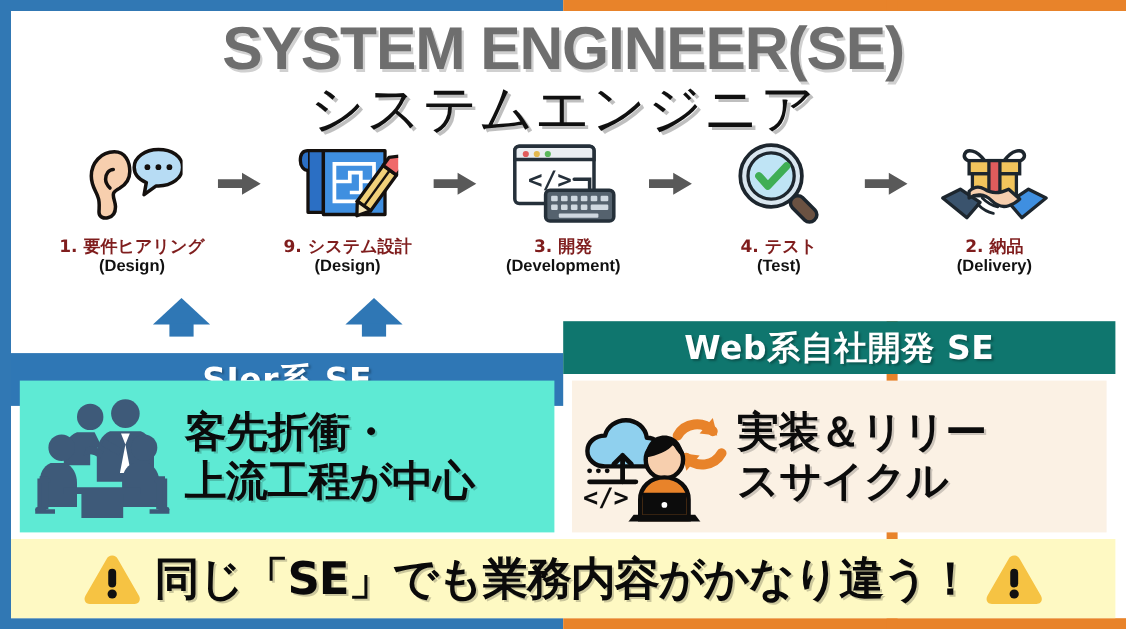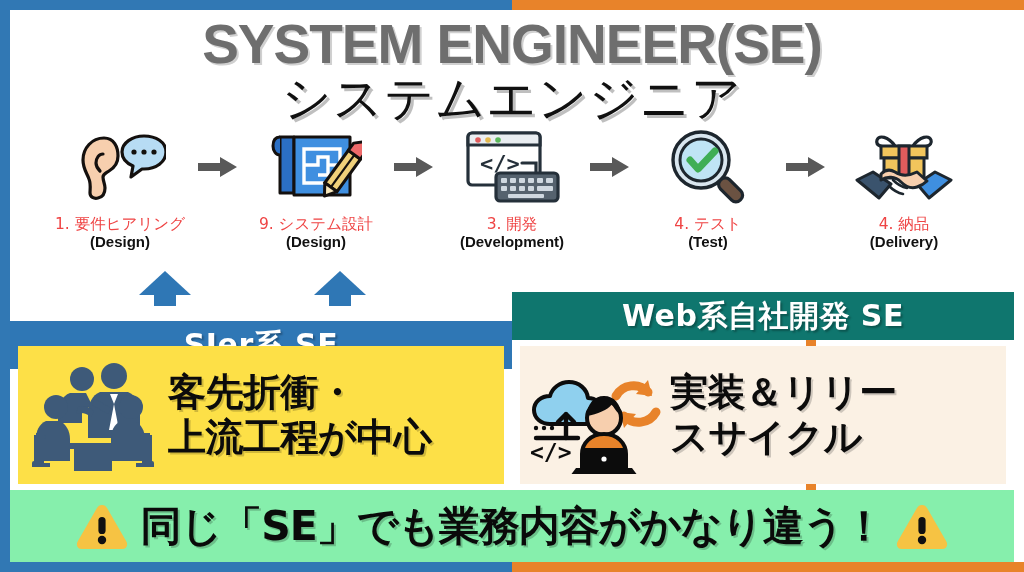--- a/index.html
+++ b/index.html
@@ -31,21 +31,21 @@
     font-size:49px;font-weight:normal;color:#101010;letter-spacing:1px;
     font-family:"DejaVu Sans","Liberation Sans",sans-serif;
     text-shadow:3px 3px 0 rgba(0,0,0,.25);
   }
 
   
   .flow{position:absolute;left:20px;top:125px;width:984px;height:150px;
         display:flex;align-items:flex-start;justify-content:center;}
   .step{width:152px;display:flex;flex-direction:column;align-items:center;}
   .step-icon{height:84px;width:110px;display:flex;align-items:center;justify-content:center;}
-  .step-label{margin-top:6px;text-align:center;font-size:15.5px;font-weight:normal;color:#ef4444;
+  .step-label{margin-top:6px;text-align:center;font-size:15.5px;font-weight:bold;color:#7f1d1d;
               line-height:1.18;white-space:nowrap;}
   .step-sub{text-align:center;font-size:15px;font-weight:bold;color:#111;
             line-height:1.2;white-space:nowrap;
             font-family:"Liberation Sans","DejaVu Sans",sans-serif;}
   .arrow{width:44px;height:84px;display:flex;align-items:center;justify-content:center;flex:none;}
 
   
   .up-arrow{position:absolute;width:0;height:0;
      border-left:26px solid transparent;border-right:26px solid transparent;
      border-bottom:24px solid #2f77b5;}
@@ -53,29 +53,29 @@
 
   
   .cat-bar{position:absolute;top:292px;height:48px;display:flex;align-items:center;justify-content:center;}
   .cat-left{left:10px;width:502px;background:#2f77b5;margin-top:29px;}
   .cat-right{left:512px;width:502px;background:#0f766e;}
   .cat-text{color:#fff;font-size:30px;font-weight:bold;letter-spacing:.5px;
             text-shadow:2px 2px 2px rgba(0,0,0,.28);}
 
   
   .panel{position:absolute;top:346px;height:138px;display:flex;align-items:center;}
-  .panel-left{left:18px;width:486px;background:#fde047;}
+  .panel-left{left:18px;width:486px;background:#5eead4;}
   .panel-right{left:520px;width:486px;background:#fbf1e4;}
   .panel-icon{width:150px;height:130px;flex:none;display:flex;align-items:center;justify-content:center;}
   .panel-text{flex:1;font-size:38px;font-weight:bold;color:#0b0b0b;line-height:1.18;
               letter-spacing:-.5px;text-shadow:2px 2px 0 rgba(0,0,0,.18);}
   .panel-text .l2{display:block;}
 
   
-  .bottom{position:absolute;left:10px;top:490px;width:1004px;height:72px;background:#86efac;
+  .bottom{position:absolute;left:10px;top:490px;width:1004px;height:72px;background:#fef9c3;
           display:flex;align-items:center;justify-content:center;gap:10px;}
   .warn-txt{font-size:41px;font-weight:bold;color:#0a0a0a;letter-spacing:-1px;
             text-shadow:2px 2px 0 rgba(0,0,0,.2);white-space:nowrap;}
 
   svg{display:block;}
 </style>
 </head>
 <body>
 
 <div id="canvas">
@@ -206,21 +206,21 @@
           <path d="M40 18c-7-10-16-11-18-6-2 6 7 9 18 6zM58 18c7-10 16-11 18-6 2 6-7 9-18 6z" fill="none" stroke="#1d262e" stroke-width="3.2" stroke-linejoin="round"></path>
           <rect x="26" y="18" width="46" height="12" fill="#f2c55c" stroke="#1d262e" stroke-width="3"></rect>
           <rect x="29" y="30" width="40" height="20" fill="#f2c55c" stroke="#1d262e" stroke-width="3"></rect>
           <rect x="44" y="18" width="10" height="32" fill="#e05c5c" stroke="#1d262e" stroke-width="3"></rect>
           <path d="M2 52l16-8 18 12-12 14z" fill="#3a536d" stroke="#1d262e" stroke-width="3" stroke-linejoin="round"></path>
           <path d="M96 52l-16-8-18 12 12 14z" fill="#3f8fe0" stroke="#1d262e" stroke-width="3" stroke-linejoin="round"></path>
           <path d="M26 52c6-4 14-4 20 2 5 5 10 7 16 5 6-2 10-6 10-6l-10-9c-8 4-16 4-22 0-5-3-10-2-14 2z" fill="#f7cfae" stroke="#1d262e" stroke-width="3" stroke-linejoin="round"></path>
           <path d="M34 58c4 4 9 7 14 8M38 52c4 4 9 7 14 8" fill="none" stroke="#1d262e" stroke-width="2.6" stroke-linecap="round"></path>
         </svg>
       </div>
-      <div class="step-label">4. 納品</div>
+      <div class="step-label">2. 納品</div>
       <div class="step-sub">(Delivery)</div>
     </div>
   </div>
 
   <div class="up-arrow" style="left:139px;top:271px;"></div>
   <div class="up-stem" style="left:154px;top:294px;"></div>
   <div class="up-arrow" style="left:314px;top:271px;"></div>
   <div class="up-stem" style="left:329px;top:294px;"></div>
 
   <div class="cat-bar cat-left">

